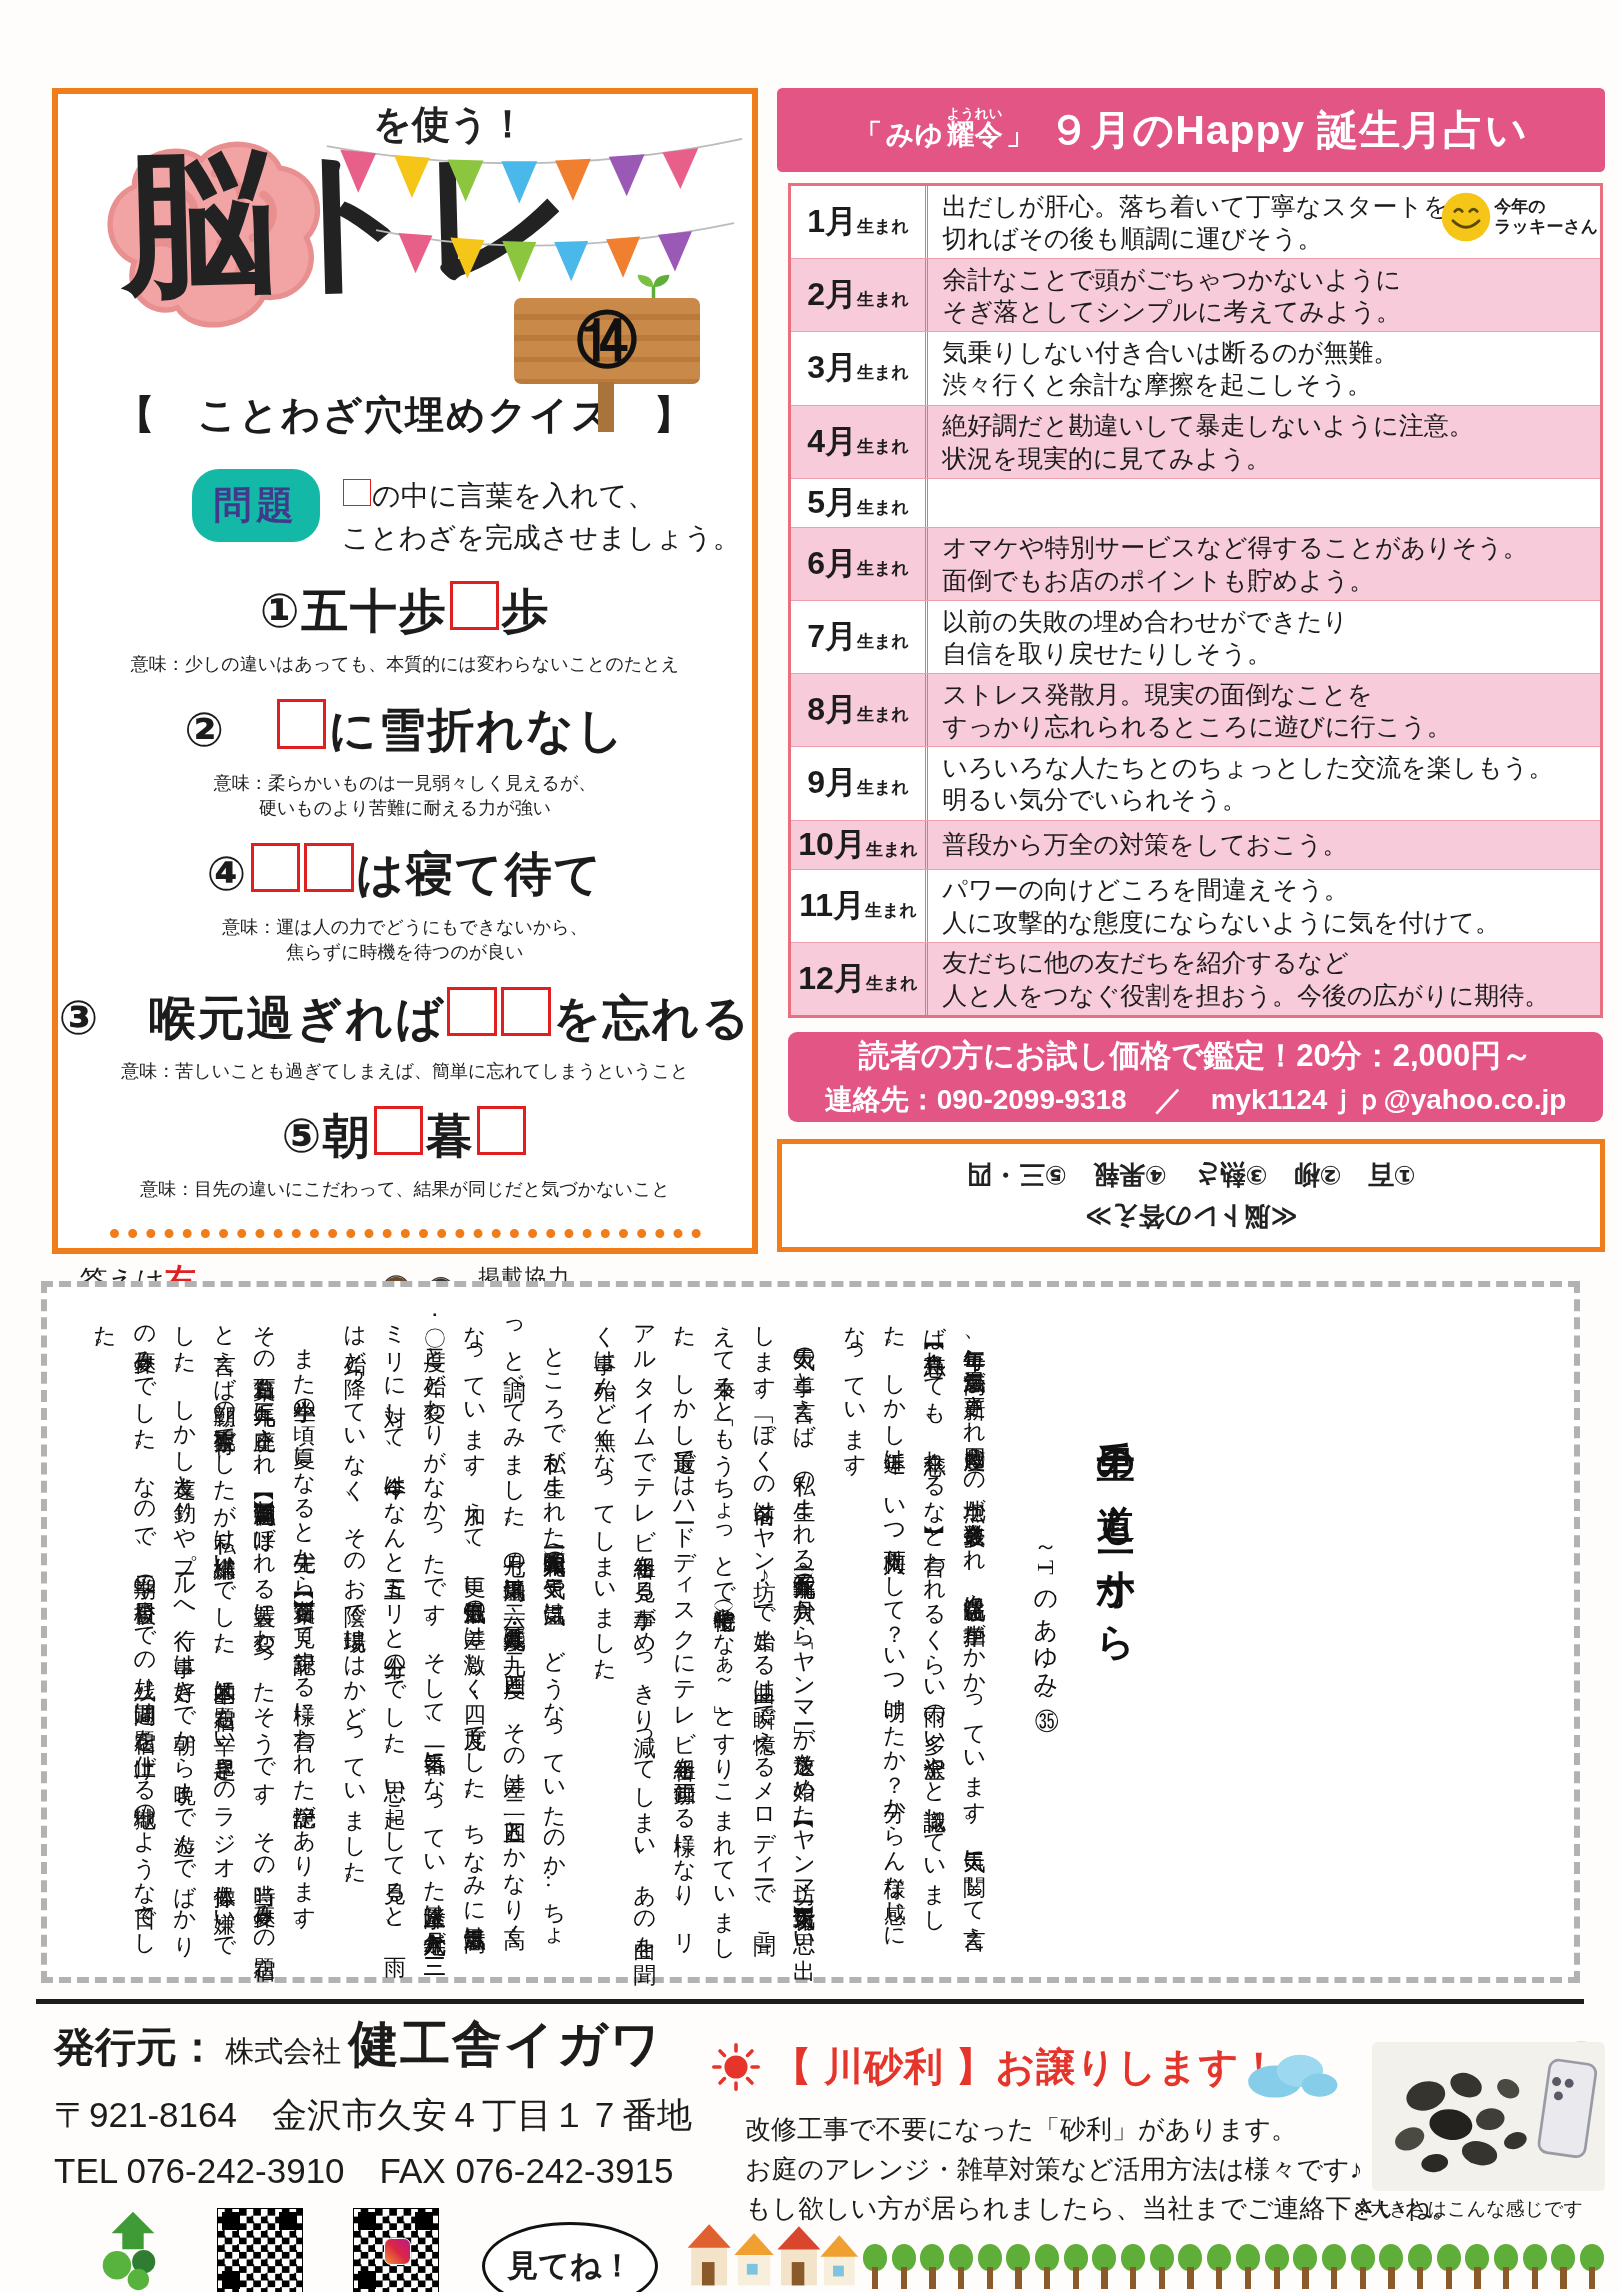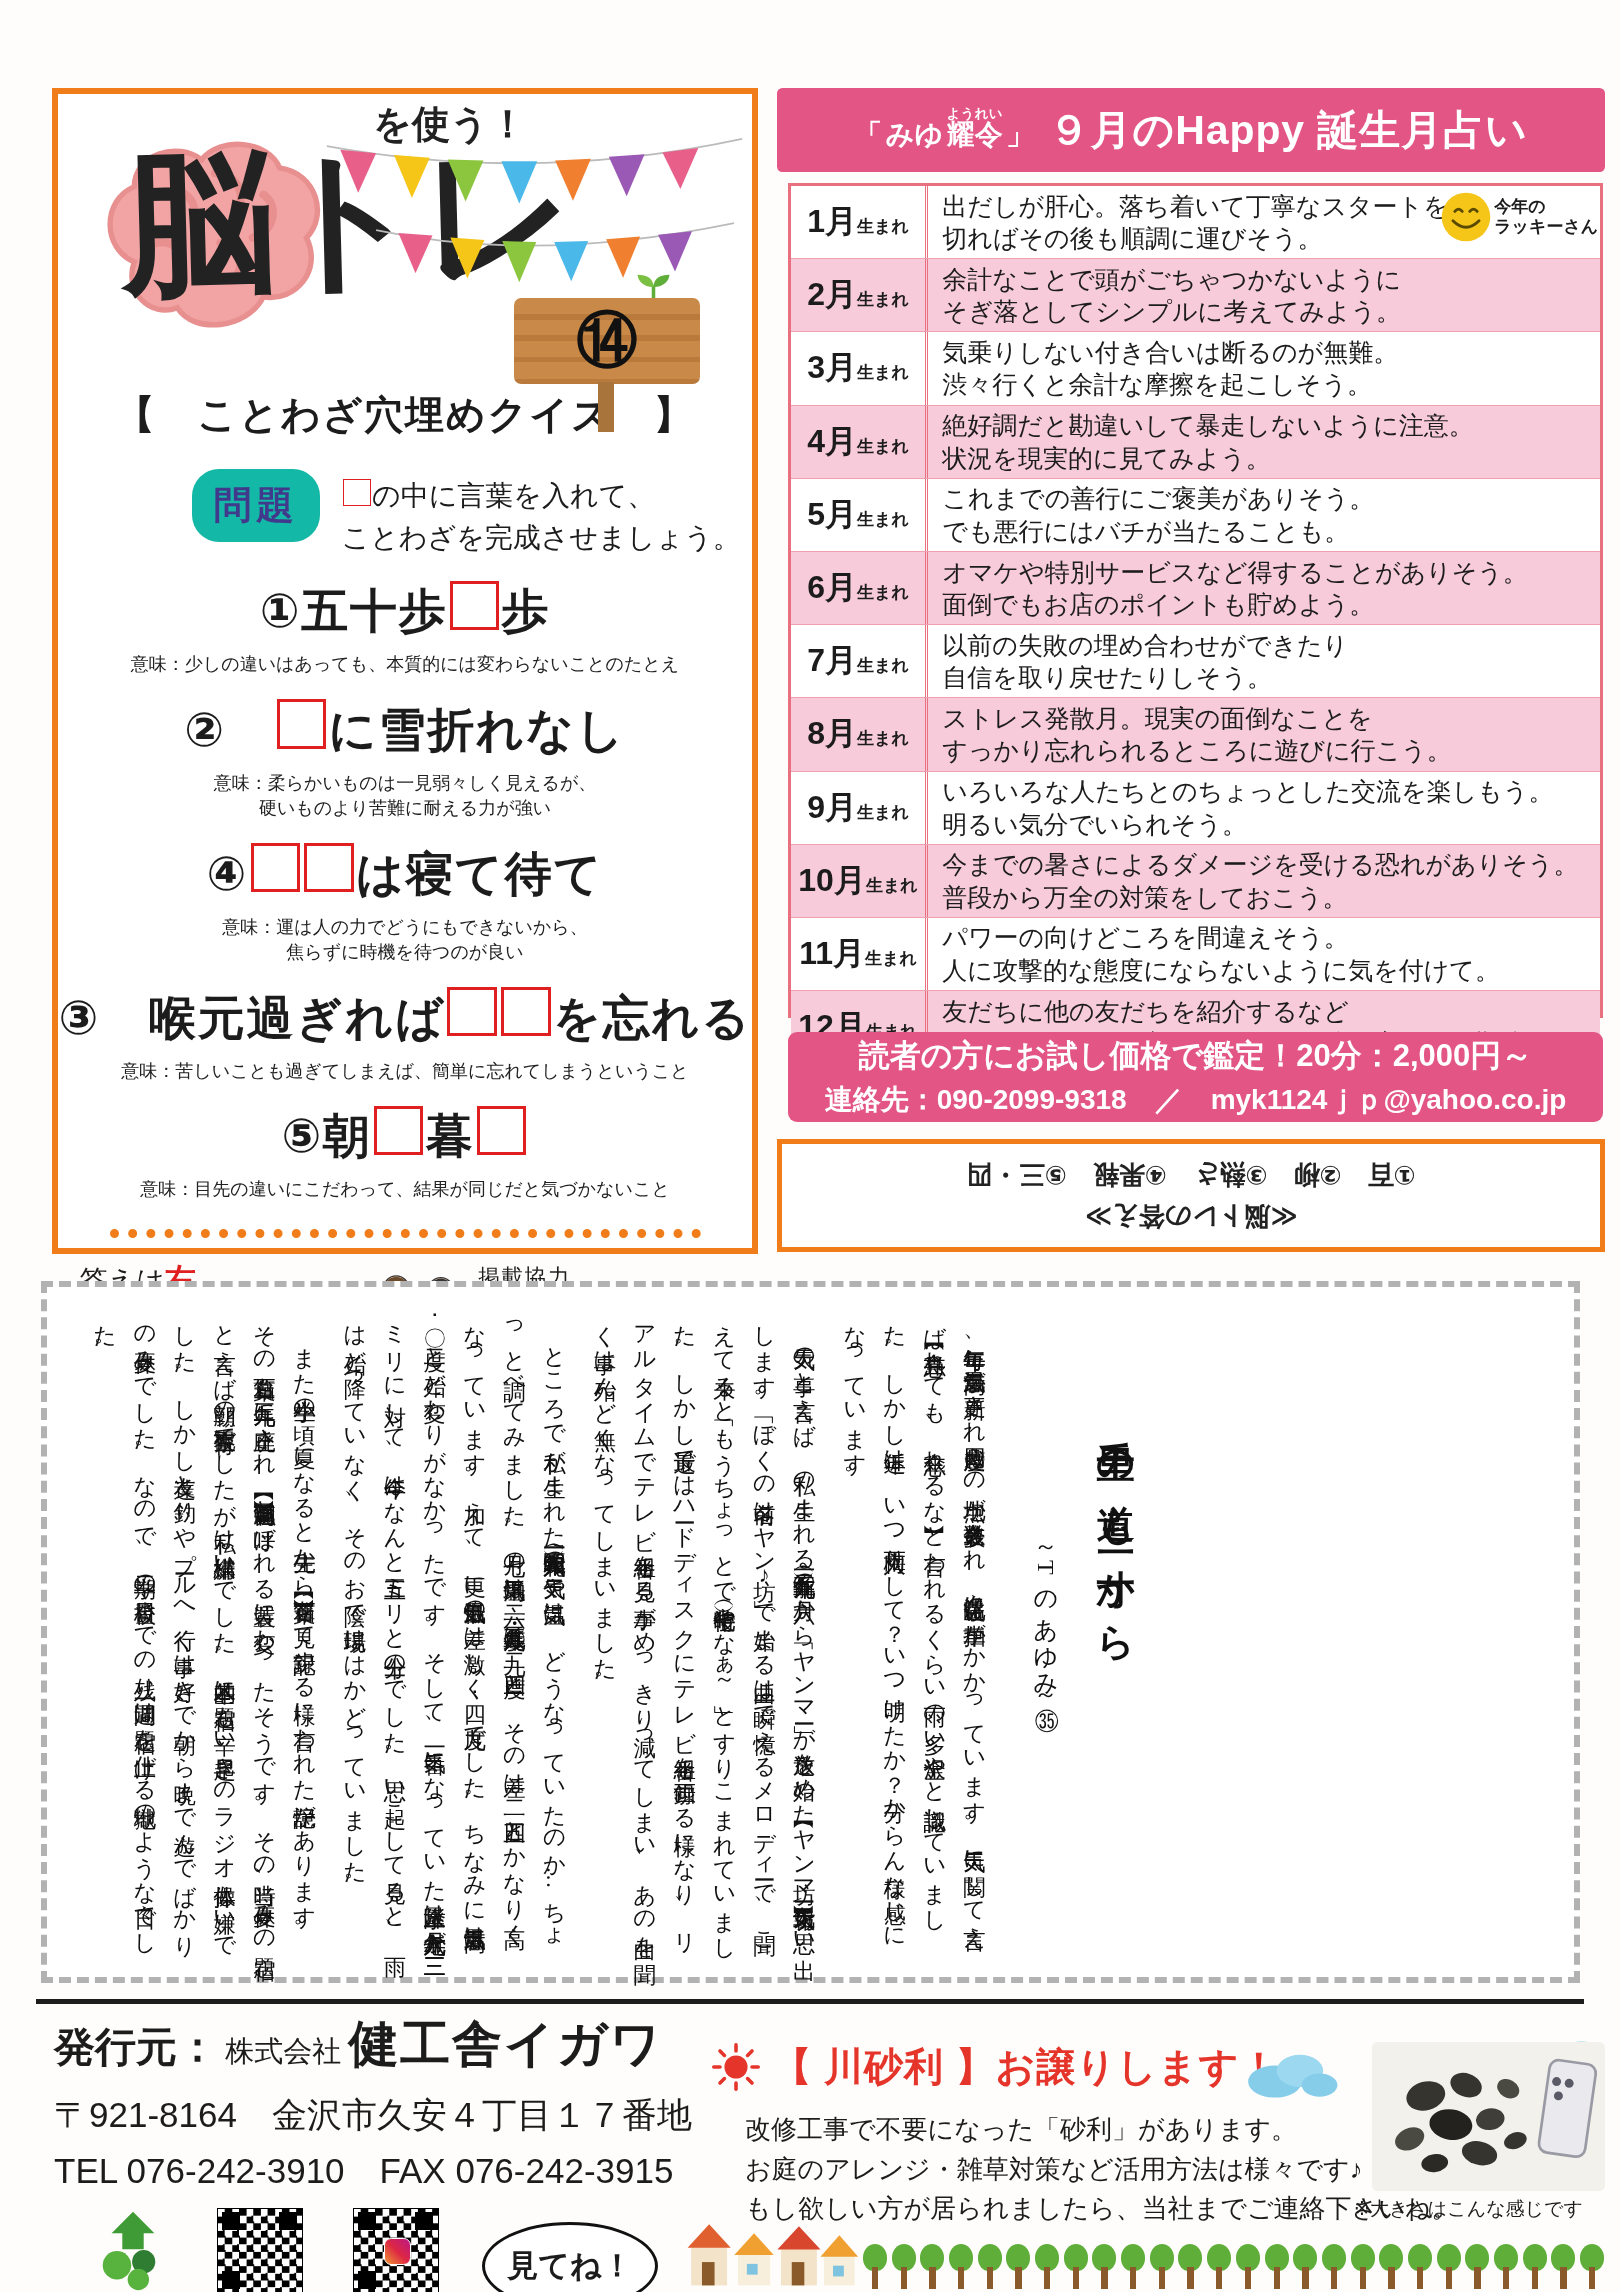--- a/index.html
+++ b/index.html
@@ -276,24 +276,20 @@
       <div class="f-text">
         <div class="f-line">絶好調だと勘違いして暴走しないように注意。</div>
         <div class="f-line">状況を現実的に見てみよう。</div>
       </div>
     </div>
     <div class="f-row">
       <div class="f-month">
           <span class="f-num">5月</span>
           <span class="f-suf">生まれ</span>
         </div>
-      <div class="f-text">
-        <div class="f-line">これまでの善行にご褒美がありそう。</div>
-        <div class="f-line">でも悪行にはバチが当たることも。</div>
-      </div>
     </div>
     <div class="f-row pink">
       <div class="f-month">
           <span class="f-num">6月</span>
           <span class="f-suf">生まれ</span>
         </div>
       <div class="f-text">
         <div class="f-line">オマケや特別サービスなど得することがありそう。</div>
         <div class="f-line">面倒でもお店のポイントも貯めよう。</div>
       </div>
@@ -327,21 +323,20 @@
         <div class="f-line">いろいろな人たちとのちょっとした交流を楽しもう。</div>
         <div class="f-line">明るい気分でいられそう。</div>
       </div>
     </div>
     <div class="f-row pink">
       <div class="f-month">
           <span class="f-num">10月</span>
           <span class="f-suf">生まれ</span>
         </div>
       <div class="f-text">
-        <div class="f-line">今までの暑さによるダメージを受ける恐れがありそう。</div>
         <div class="f-line">普段から万全の対策をしておこう。</div>
       </div>
     </div>
     <div class="f-row">
       <div class="f-month">
           <span class="f-num">11月</span>
           <span class="f-suf">生まれ</span>
         </div>
       <div class="f-text">
         <div class="f-line">パワーの向けどころを間違えそう。</div>

